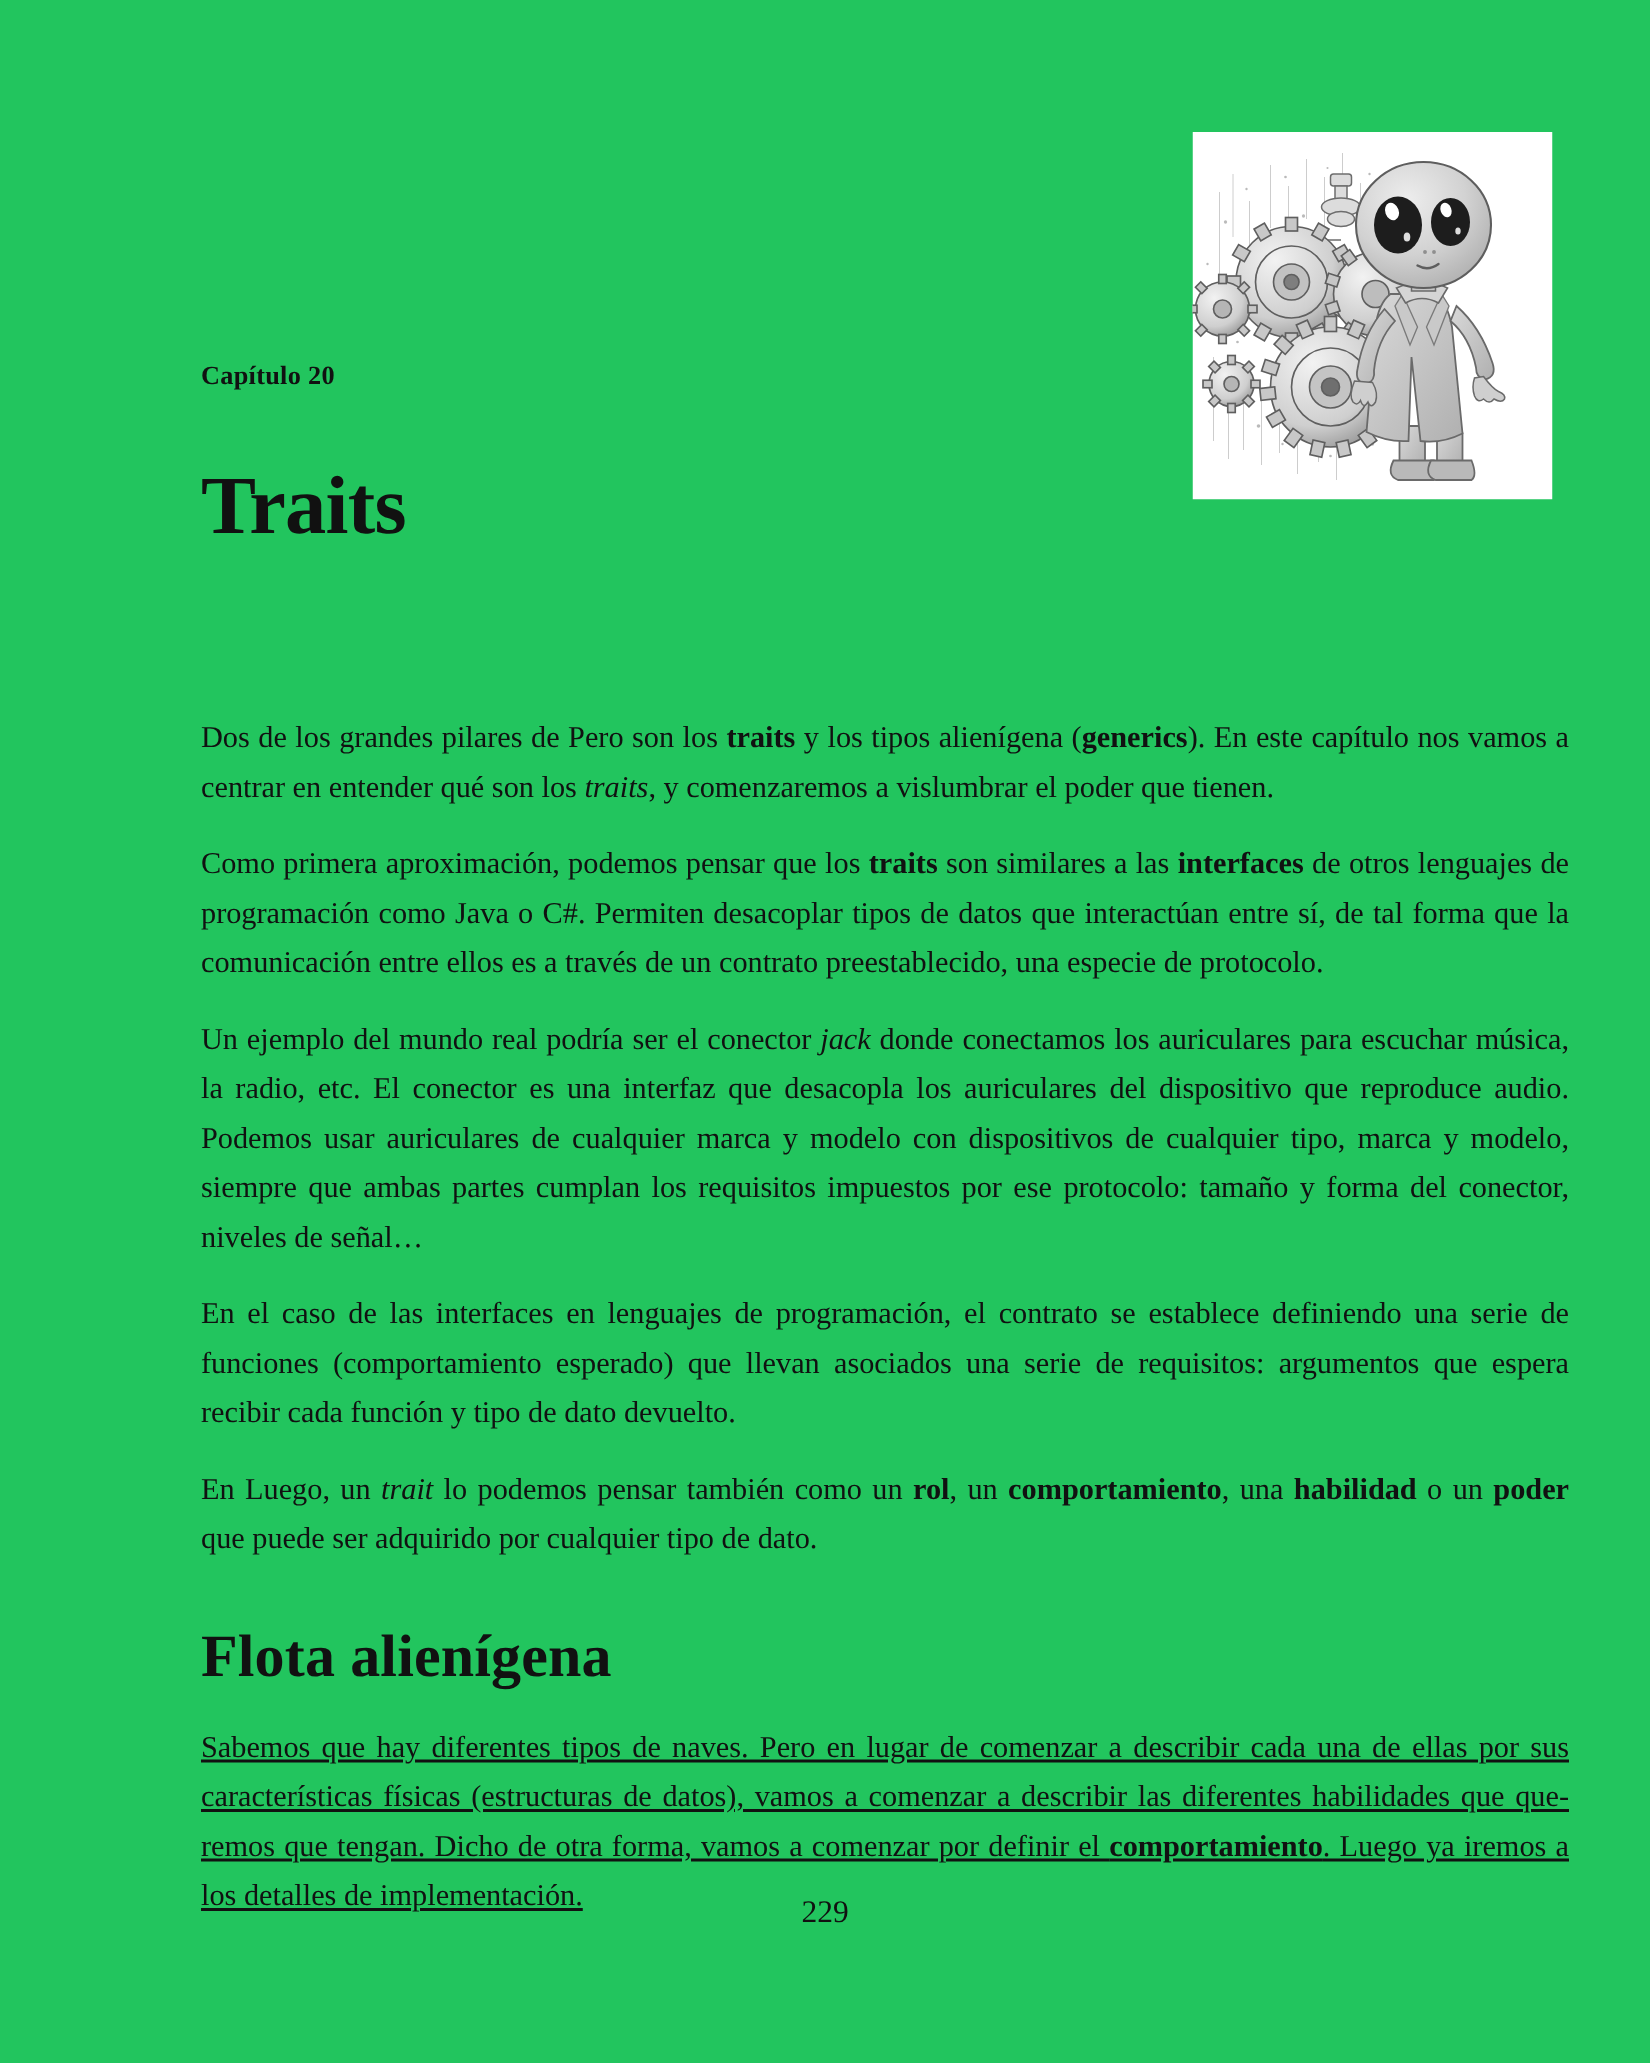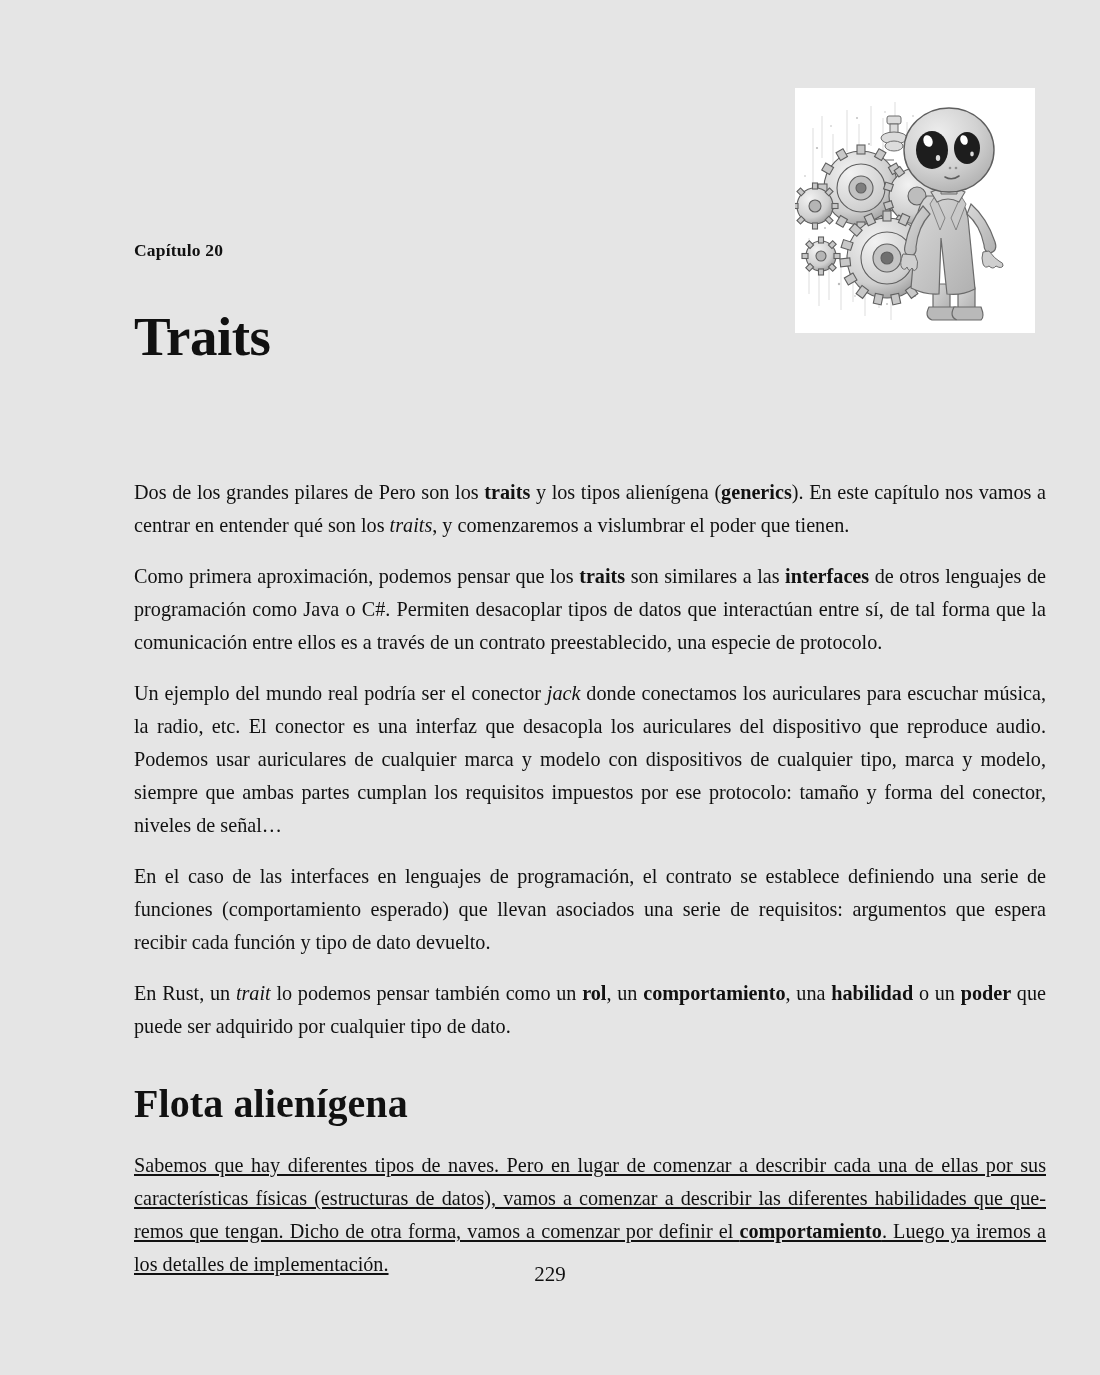--- a/index.html
+++ b/index.html
@@ -4,21 +4,21 @@
 <style>
   html, body {
     margin: 0;
     padding: 0;
     background: #ffffff;
   }
   .page {
     position: relative;
     width: 1100px;
     height: 1375px;
-    background: #e5e5e5;
+    background: #22c55e;
     overflow: hidden;
     font-family: "Liberation Serif", "DejaVu Serif", serif;
     color: #111111;
   }
 
   
   .illustration {
     position: absolute;
     left: 795px;
     top: 88px;
@@ -295,21 +295,21 @@
   <div class="content">
 
     <div class="chapter-label">Capítulo 20</div>
 
     <h1 class="chapter-title">Traits</h1>
 
     <p class="body"><span>Dos de los grandes pilares de Pero son los </span><b>traits</b><span> y los tipos alienígena (</span><b>generics</b><span>). En este capítulo nos vamos a centrar en entender qué son los </span><i>traits</i><span>, y comenzaremos a vislumbrar el poder que tienen.</span></p>
     <p class="body"><span>Como primera aproximación, podemos pensar que los </span><b>traits</b><span> son similares a las </span><b>interfaces</b><span> de otros lenguajes de programación como Java o C#. Permiten desacoplar tipos de datos que interactúan entre sí, de tal forma que la comunicación entre ellos es a través de un contrato preestablecido, una especie de protocolo.</span></p>
     <p class="body"><span>Un ejemplo del mundo real podría ser el conector </span><i>jack</i><span> donde conectamos los auriculares para escuchar música, la radio, etc. El conector es una interfaz que desacopla los auriculares del dispositivo que reproduce audio. Podemos usar auriculares de cualquier marca y modelo con dispositivos de cualquier tipo, marca y modelo, siempre que ambas partes cumplan los requisitos impuestos por ese protocolo: tamaño y forma del conector, niveles de señal…</span></p>
     <p class="body"><span>En el caso de las interfaces en lenguajes de programación, el contrato se establece definiendo una serie de funciones (comportamiento esperado) que llevan asociados una serie de requisitos: argumentos que espera recibir cada función y tipo de dato devuelto.</span></p>
-    <p class="body"><span>En Rust, un </span><i>trait</i><span> lo podemos pensar también como un </span><b>rol</b><span>, un </span><b>comportamiento</b><span>, una </span><b>habilidad</b><span> o un </span><b>poder</b><span> que puede ser adquirido por cualquier tipo de dato.</span></p>
+    <p class="body"><span>En Luego, un </span><i>trait</i><span> lo podemos pensar también como un </span><b>rol</b><span>, un </span><b>comportamiento</b><span>, una </span><b>habilidad</b><span> o un </span><b>poder</b><span> que puede ser adquirido por cualquier tipo de dato.</span></p>
 
     <h2 class="section-title">Flota alienígena</h2>
 
     <p class="body"><span>Sabemos que hay diferentes tipos de naves. Pero en lugar de comenzar a describir cada una de ellas por sus características físicas (estructuras de datos), vamos a comenzar a describir las diferentes habilidades que que-remos que tengan. Dicho de otra forma, vamos a comenzar por definir el </span><b>comportamiento</b><span>. Luego ya iremos a los detalles de implementación.</span></p>
   </div>
 
   <div class="page-number">229</div>
 
 </div>
 

